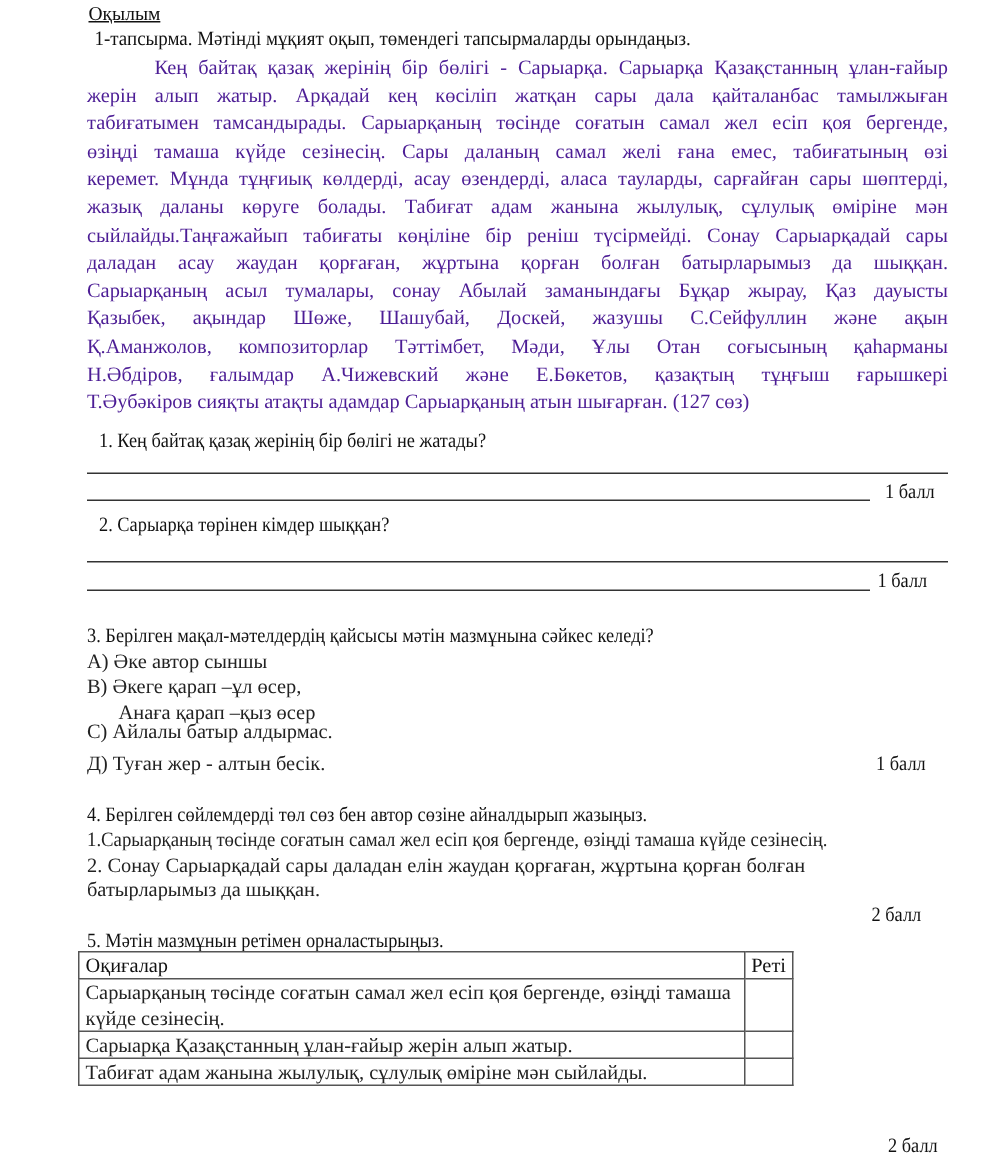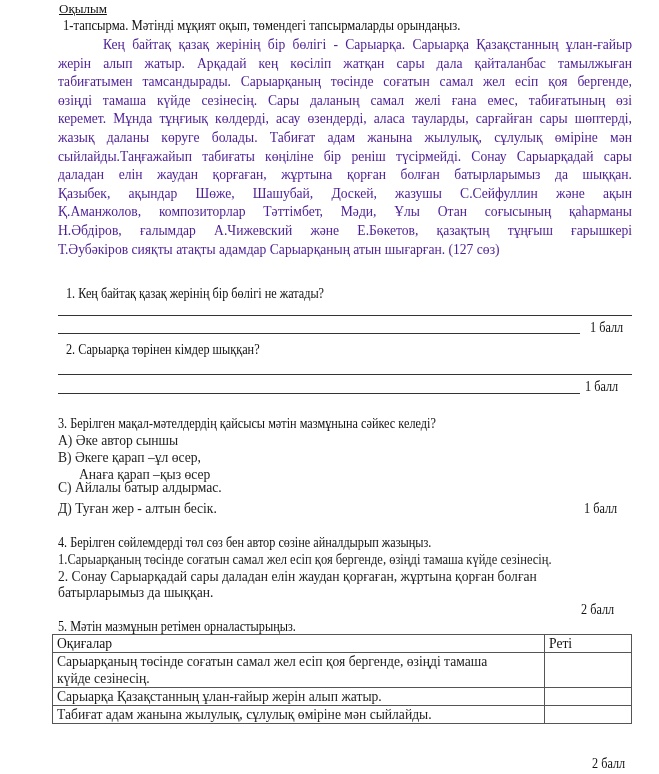--- a/index.html
+++ b/index.html
@@ -17,21 +17,21 @@
   }
   .para .ln { display: block; text-align: justify; text-align-last: justify; height: 18.6px; }
   .para .ln.last { text-align-last: left; }
   .para .ln.first { text-indent: 45px; }
   .q { font-size: 13.6px; color:#111; transform: scaleX(0.9); transform-origin: left top; }
   .hline { position: absolute; height: 0; border-top: 1px solid #333; }
   .score { font-size: 13.6px; color:#111; transform: scaleX(0.9); transform-origin: left top; }
   .opt { font-size: 13.6px; color:#222; }
   .sent { font-size: 13.6px; color:#222; }
   table.order {
-    position: absolute; left: 52px; top: 634px; width: 580px;
+    position: absolute; left: 52px; top: 634px; width: 477px;
     border-collapse: collapse; font-size: 13.6px; color:#222;
   }
   table.order td, table.order th {
     border: 1px solid #555; padding: 0 4px; vertical-align: top;
     font-weight: normal; text-align: left; line-height: 17px;
   }
   table.order th:first-child, table.order td:first-child { width: 483px; }
   .hdr th { height: 16px; color:#111; }
   .r2 td { height: 34px; }
   .r1 td { height: 16px; }
@@ -45,21 +45,22 @@
   <div class="abs task1">1-тапсырма. Мәтінді мұқият оқып, төмендегі тапсырмаларды орындаңыз.</div>
 
   <div class="para">
     <span class="ln first">Кең байтақ қазақ жерінің бір бөлігі - Сарыарқа. Сарыарқа Қазақстанның ұлан-ғайыр</span>
     <span class="ln">жерін алып жатыр. Арқадай кең көсіліп жатқан сары дала қайталанбас тамылжыған</span>
     <span class="ln">табиғатымен тамсандырады. Сарыарқаның төсінде соғатын самал жел есіп қоя бергенде,</span>
     <span class="ln">өзіңді тамаша күйде сезінесің. Сары даланың самал желі ғана емес, табиғатының өзі</span>
     <span class="ln">керемет. Мұнда тұңғиық көлдерді, асау өзендерді, аласа тауларды, сарғайған сары шөптерді,</span>
     <span class="ln">жазық даланы көруге болады. Табиғат адам жанына жылулық, сұлулық өміріне мән</span>
     <span class="ln">сыйлайды.Таңғажайып табиғаты көңіліне бір реніш түсірмейді. Сонау Сарыарқадай сары</span>
-    <span class="ln">даладан елін жаудан қорғаған, жұртына қорған болған батырларымыз да шыққан.</span>
+    <span class="ln">даладан асау жаудан қорғаған, жұртына қорған болған батырларымыз да шыққан.</span>
+    <span class="ln">Сарыарқаның асыл тумалары, сонау Абылай заманындағы Бұқар жырау, Қаз дауысты</span>
     <span class="ln">Қазыбек, ақындар Шөже, Шашубай, Доскей, жазушы С.Сейфуллин және ақын</span>
     <span class="ln">Қ.Аманжолов, композиторлар Тәттімбет, Мәди, Ұлы Отан соғысының қаһарманы</span>
     <span class="ln">Н.Әбдіров, ғалымдар А.Чижевский және Е.Бөкетов, қазақтың тұңғыш ғарышкері</span>
     <span class="ln last">Т.Әубәкіров сияқты атақты адамдар Сарыарқаның атын шығарған. (127 сөз)</span>
   </div>
 
   <div class="abs q" style="left:66px; top:286px;">1. Кең байтақ қазақ жерінің бір бөлігі не жатады?</div>
   <div class="hline" style="left:58px; top:315px; width:574px;"></div>
   <div class="hline" style="left:58px; top:333px; width:522px;"></div>
   <div class="abs score" style="left:590px; top:320px;">1 балл</div>

